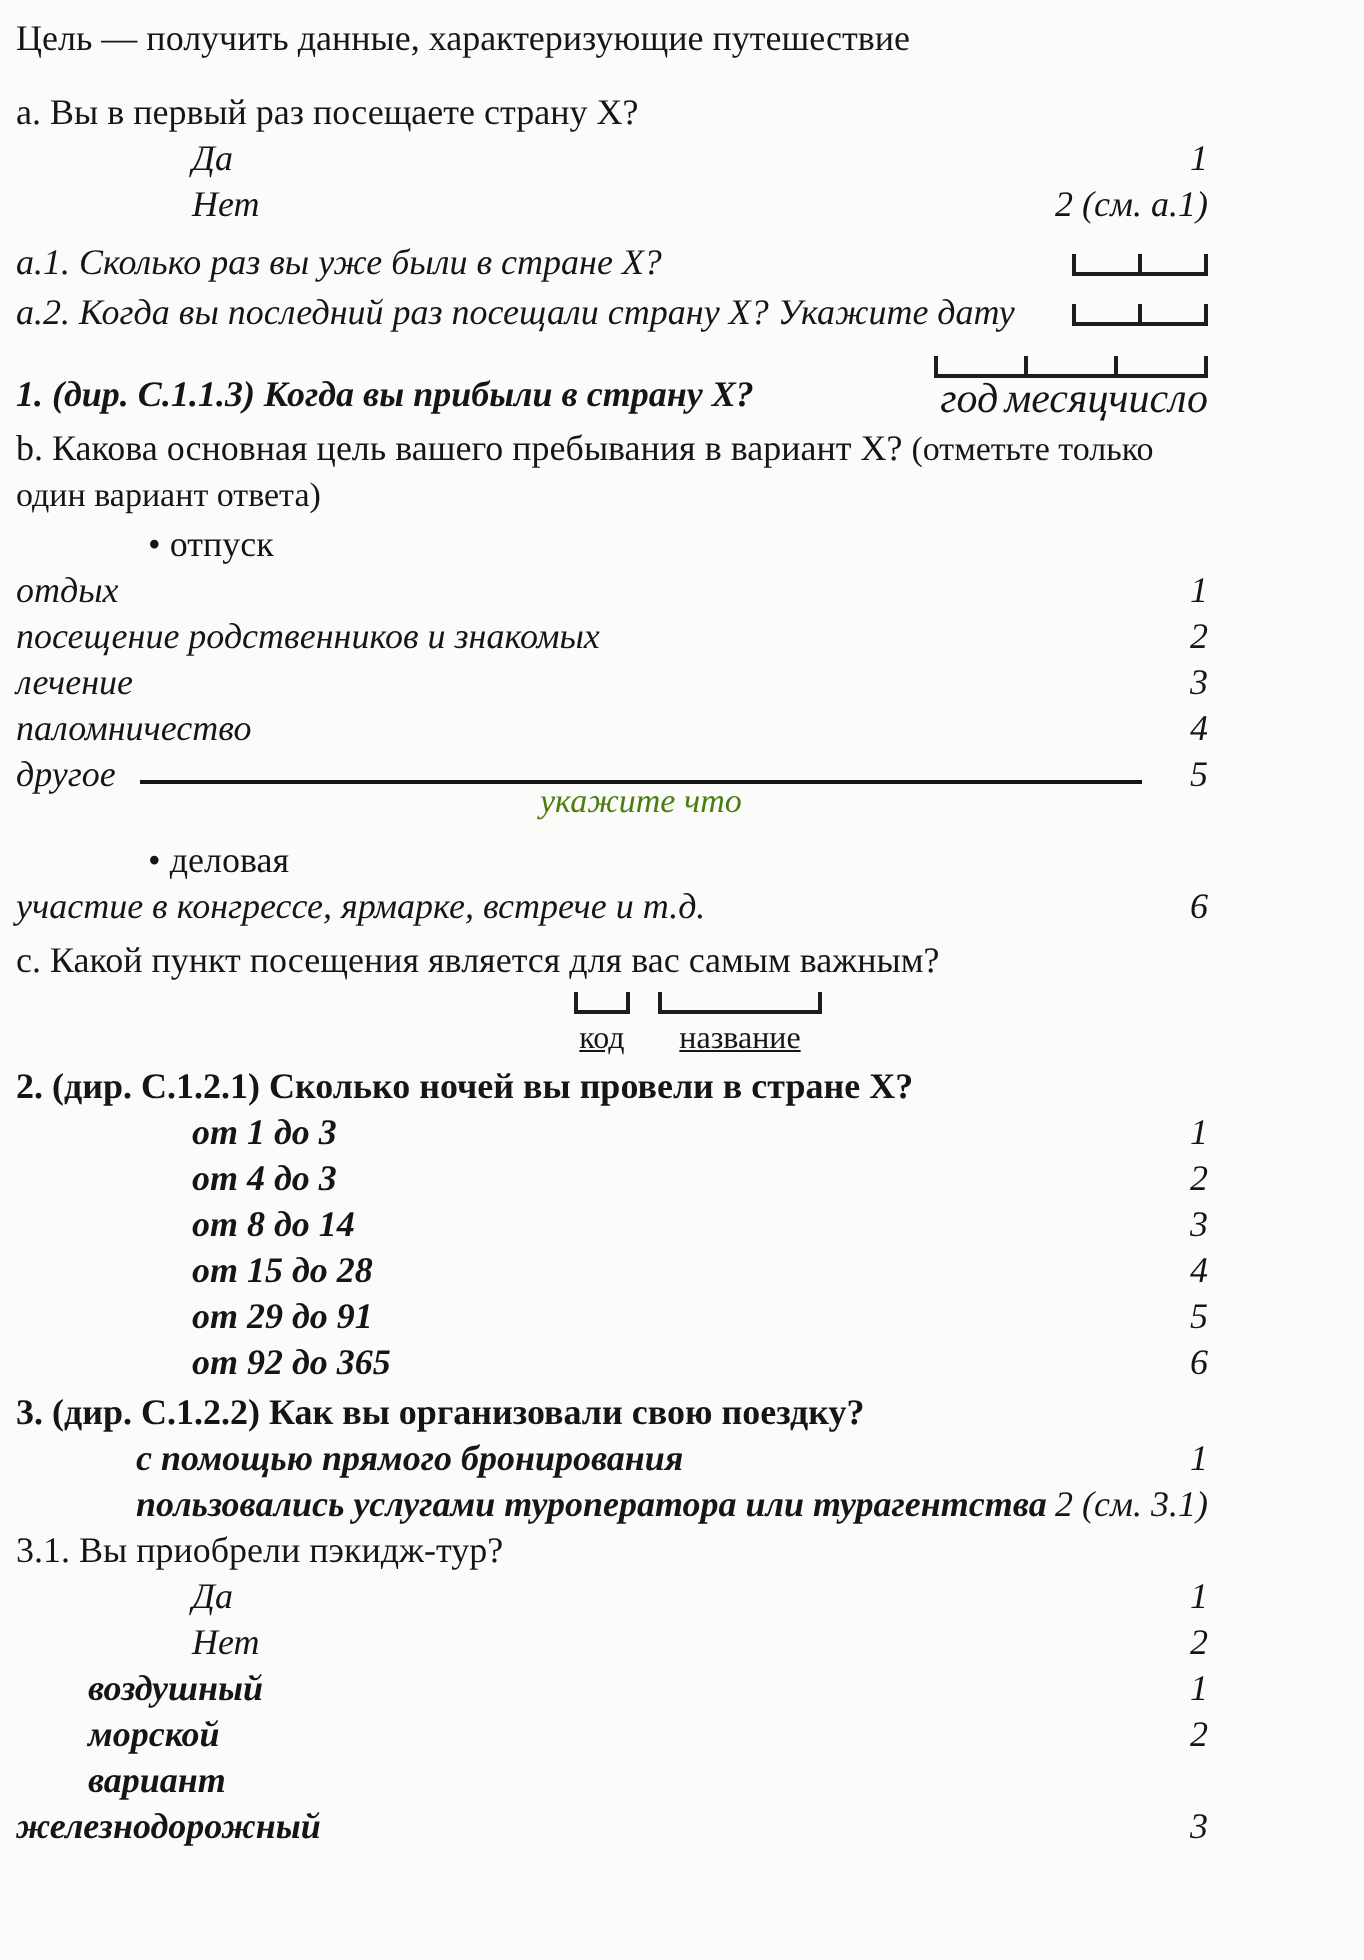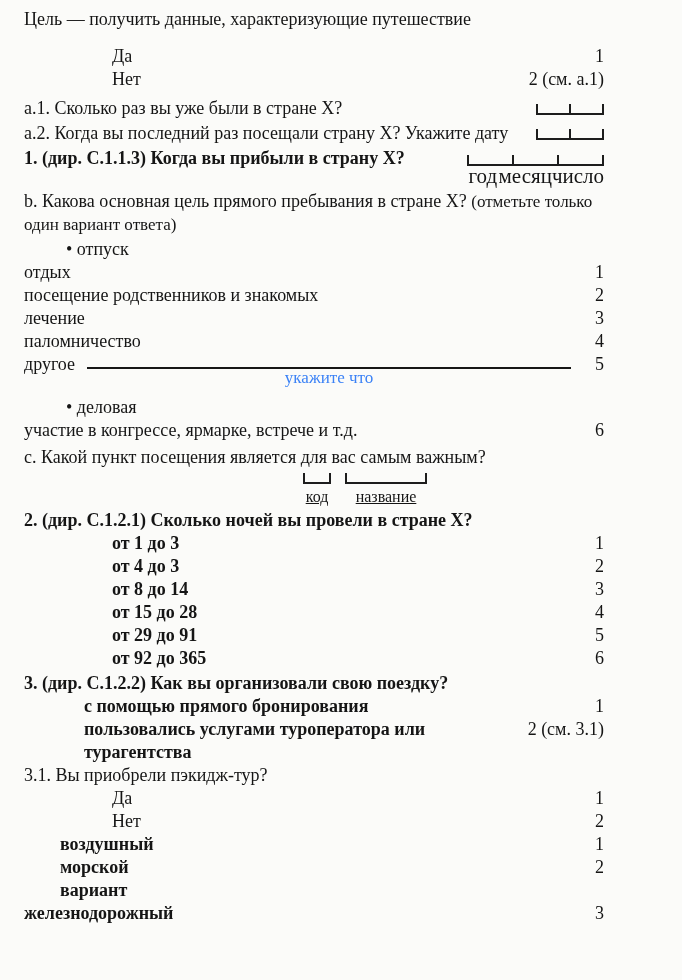--- a/index.html
+++ b/index.html
@@ -4,32 +4,32 @@
 <style>
   html,body { margin:0; padding:0; }
   body {
     width:682px; height:980px;
     background:#fbfbf9;
     color:#151515;
     font-family:"Liberation Serif", serif;
     font-size:18px;
     overflow:hidden;
   }
-  .page { box-sizing:border-box; width:617px; height:980px; padding:8px 13px 0 24px; }
-  .row { display:flex; justify-content:space-between; align-items:flex-start; line-height:23px; }
+  .page { box-sizing:border-box; width:617px; height:980px; padding:8px 13px 0 8px; }
+  .row { display:flex; justify-content:space-between; align-items:flex-end; line-height:23px;font-style:italic; }
   .q { line-height:23px; }
   .bold { font-weight:bold; }
   .note { font-size:17px; }
   .code { white-space:nowrap; text-align:right; line-height:23px; }
   .lbl { line-height:23px; }
 
   
   .ind-answers { margin-left:88px; }   
   .ind-sub     { }   
-  .ind-bullet  { margin-left:42px; }   
+  .ind-bullet  { margin-left:66px; }   
   .ind-q3      { margin-left:60px; }   
   .ind-q4      { margin-left:36px;gap:42px; }   
 
   
   .bracket { display:flex; height:9px; border-bottom:2px solid #1d1d1d; border-right:2px solid #1d1d1d; }
   .bracket .cell { flex:1; border-left:2px solid #1d1d1d; }
   .w68 { width:66px; }
   .w137 { width:135px; }
   .self-end { align-self:flex-end; margin-bottom:5px; }
 
@@ -37,36 +37,37 @@
   .datebox .bracket { margin-top:8px; }
   .datelabels { display:flex; font-size:21px; line-height:20px; }
   .datelabels span { flex:1; text-align:center; }
 
   .qc-boxes { display:flex; gap:10px; margin-left:277px; margin-top:4px;text-decoration:underline; }
   .qc-col { text-align:center; }
   .qc-col .bracket { margin:0 auto; }
   .boxlabel { font-size:16px; line-height:21px; margin-top:2px; }
 
   .writein { flex:1; position:relative; border-bottom:2px solid #161616; height:14px; margin:0 24px 0 12px; align-self:flex-start; }
-  .writein-caption { position:absolute; top:13px; left:0; right:0; text-align:center; font-size:17px; color:#3b82f6; }
+  .writein-caption { position:absolute; top:13px; left:0; right:0; text-align:center; font-size:17px; color:#4d7c0f; }
 
   .hang { padding-left:27px; text-indent:-27px; line-height:24px; }
 
   .mt2 { margin-top:2px; } .mt4 { margin-top:4px; } .mt6 { margin-top:6px; }
   .mt8 { margin-top:8px; }
   .mb14 { margin-bottom:14px; }
   .writein-row { margin-bottom:20px; }
 </style>
 </head>
 <body>
 
 <div class="page">
 
   <div class="q mb14">Цель — получить данные, характеризующие путешествие</div>
 
+  <div class="q">a. Вы в первый раз посещаете страну X?</div>
   <div class="row ind-answers">
     <span class="lbl">Да</span>
     <span class="code">1</span>
   </div>
   <div class="row ind-answers">
     <span class="lbl">Нет</span>
     <span class="code">2 (см. a.1)</span>
   </div>
 
   <div class="row mt6">
@@ -95,21 +96,21 @@
       </div>
       <div class="datelabels">
         <span>год</span>
         <span>месяц</span>
         <span>число</span>
       </div>
     </div>
   </div>
 
   <div class="q mt4">
-    <span>b. Какова основная цель прямого пребывания в стране X?</span>
+    <span>b. Какова основная цель вашего пребывания в вариант X?</span>
     <span class="note">(отметьте только один вариант ответа)</span>
   </div>
 
   <div class="q ind-bullet mt2">•&nbsp;<span>отпуск</span></div>
 
   <div class="row ind-sub">
     <span class="lbl">отдых</span>
     <span class="code">1</span>
   </div>
   <div class="row ind-sub">

